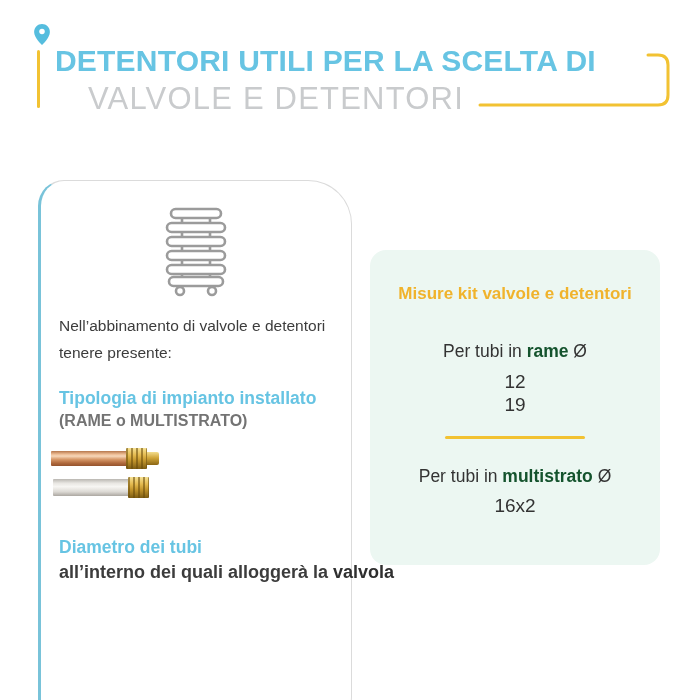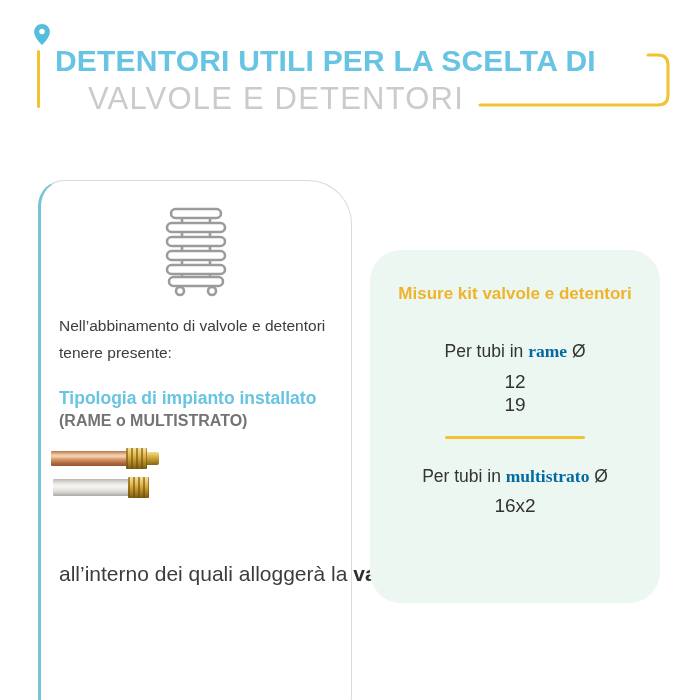--- a/index.html
+++ b/index.html
@@ -77,39 +77,39 @@
   .pipe-tip {
     width: 12px; height: 13px; border-radius: 0 2px 2px 0;
     background: linear-gradient(to bottom, #f3dd8e 0%, #d1a63a 45%, #8a6514 100%);
   }
   .sec2-title {
     position: absolute; left: 18px; top: 356px;
     font-size: 17.5px; font-weight: bold; color: #67c4e3; white-space: nowrap;
   }
   .sec2-text {
     position: absolute; left: 18px; top: 381px;
-    font-size: 21px; color: #3c3c3c; white-space: nowrap;
+    font-size: 18px; color: #3c3c3c; white-space: nowrap; font-weight: bold;
   }
   .sec2-text b { color: #2f2f2f; }
 
   
   .right-card {
     position: absolute; left: 370px; top: 250px;
-    width: 290px; height: 353px;
+    width: 290px; height: 315px;
     background: #ecf7f2;
-    border-radius: 31px;
+    border-radius: 16px;
   }
   .rc-title {
     position: absolute; left: 0; top: 34px; width: 100%;
     text-align: center; font-size: 17px; font-weight: bold; color: #f0b32c;
     white-space: nowrap;
   }
   .rc-label { position: absolute; left: 0; width: 100%; text-align: center;
     font-size: 17.5px; color: #333333; white-space: nowrap; }
-  .rc-label b { color: #0369a1; font-family: Liberation Serif, serif; }
+  .rc-label b { color: #14532d; }
   .rc-label.copper-label { top: 91px; }
   .rc-label.multi-label  { top: 216px; }
   .rc-size { position: absolute; left: 0; width: 100%; text-align: center;
     font-size: 19px; color: #333333; }
   .rc-size.s1 { top: 121px; }
   .rc-size.s2 { top: 144px; }
   .rc-size.s3 { top: 245px; }
   .rc-size.s4 { top: 268px; }
   .rc-divider {
     position: absolute; left: 50%; top: 186px; transform: translateX(-50%);
@@ -167,20 +167,21 @@
     <div class="pipe-row copper">
       <div class="pipe-body copper-body"></div>
       <div class="pipe-nut"></div>
       <div class="pipe-tip"></div>
     </div>
     <div class="pipe-row multi">
       <div class="pipe-body multi-body"></div>
       <div class="pipe-nut"></div>
     </div>
 
+    <div class="sec2-title">Diametro dei tubi</div>
     <div class="sec2-text"><span>all’interno dei quali alloggerà la </span><b>valvola</b></div>
   </div>
 
   <div class="right-card">
     <div class="rc-title">Misure kit valvole e detentori</div>
 
     <div class="rc-label copper-label"><span>Per tubi in </span><b>rame</b><span> Ø</span></div>
     <div class="rc-size s1">12</div>
     <div class="rc-size s2">19</div>
 

